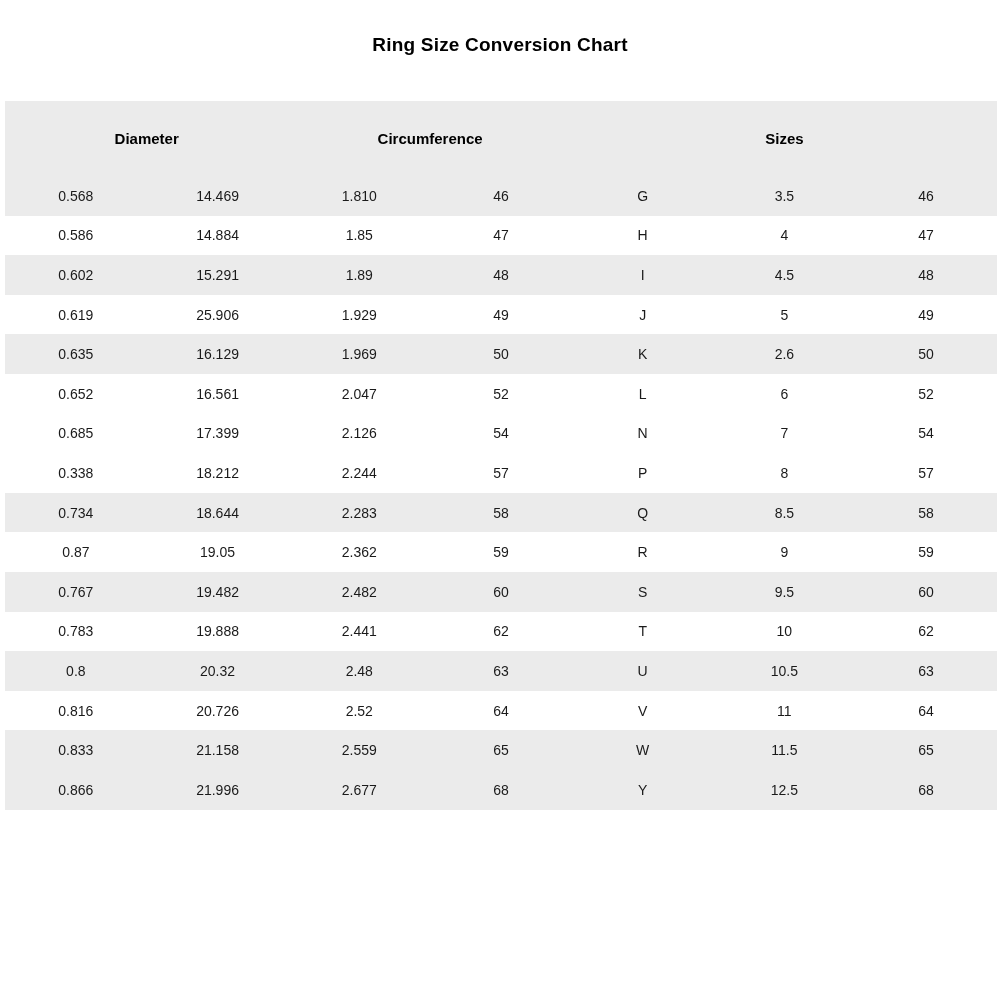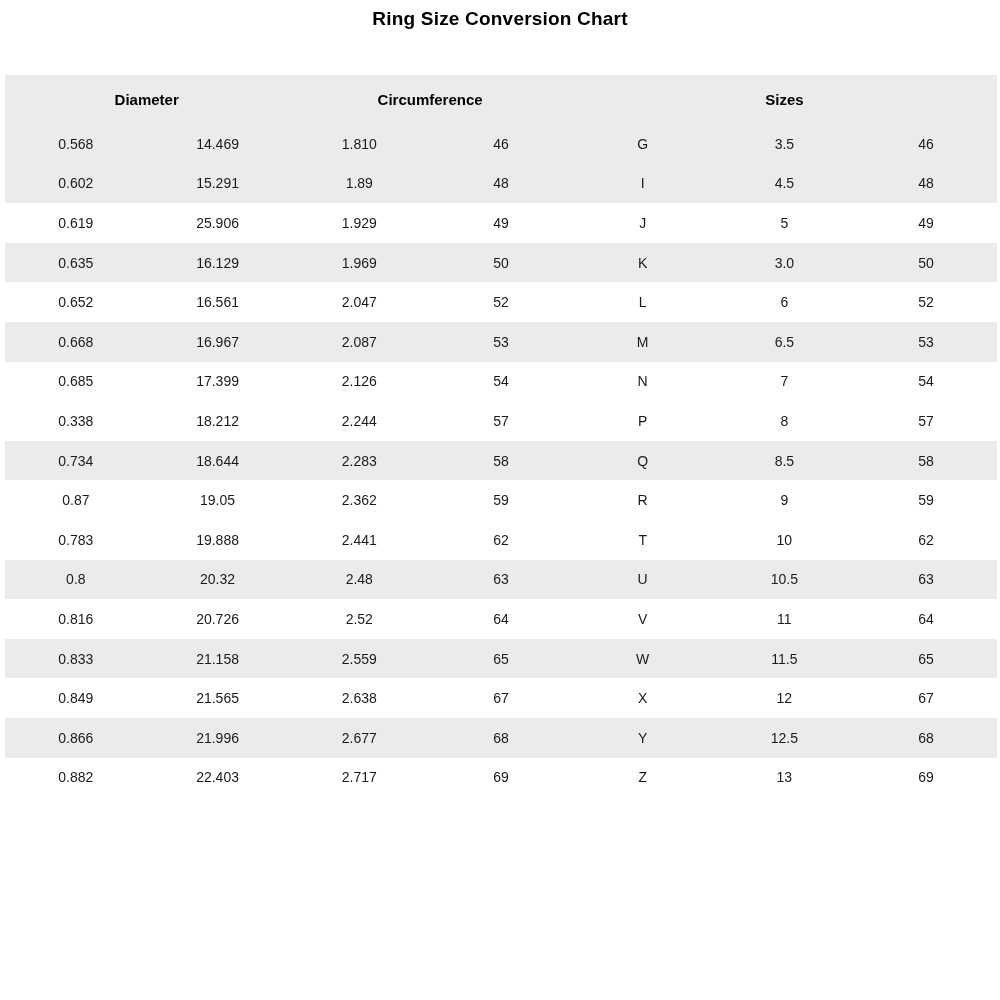--- a/index.html
+++ b/index.html
@@ -12,21 +12,21 @@
     font-family: "Liberation Sans", "DejaVu Sans", sans-serif;
     color: #1a1a1a;
   }
   .page {
     width: 1000px;
     height: 1000px;
     position: relative;
   }
   .title {
     margin: 0;
-    padding-top: 8px;
+    padding-top: 34px;
     text-align: center;
     font-size: 19px;
     font-weight: bold;
     color: #000000;
     letter-spacing: 0.2px;
   }
   table.chart {
     margin-top: 45px;
     margin-left: 5px;
     width: 992px;
@@ -35,21 +35,21 @@
   }
   table.chart col { width: 14.2857%; }
   th.group-cell {
     background: #ebebeb;
     height: 49px;
     font-size: 15px;
     font-weight: bold;
     text-align: center;
     vertical-align: middle;
     color: #000000;
-    padding: 0;
+    padding: 13px;
   }
   th.sub-cell {
     background: #ffffff;
     height: 51px;
     font-size: 14px;
     font-weight: normal;
     text-align: center;
     vertical-align: middle;
     line-height: 1.3;
     color: #1a1a1a;
@@ -93,20 +93,29 @@
     <tbody id="table-body">
         <tr class="stripe">
           <td class="data-cell">0.568</td>
           <td class="data-cell">14.469</td>
           <td class="data-cell">1.810</td>
           <td class="data-cell">46</td>
           <td class="data-cell">G</td>
           <td class="data-cell">3.5</td>
           <td class="data-cell">46</td>
         </tr>
+        <tr>
+          <td class="data-cell">0.586</td>
+          <td class="data-cell">14.884</td>
+          <td class="data-cell">1.85</td>
+          <td class="data-cell">47</td>
+          <td class="data-cell">H</td>
+          <td class="data-cell">4</td>
+          <td class="data-cell">47</td>
+        </tr>
         <tr class="stripe">
           <td class="data-cell">0.602</td>
           <td class="data-cell">15.291</td>
           <td class="data-cell">1.89</td>
           <td class="data-cell">48</td>
           <td class="data-cell">I</td>
           <td class="data-cell">4.5</td>
           <td class="data-cell">48</td>
         </tr>
         <tr>
@@ -117,41 +126,32 @@
           <td class="data-cell">J</td>
           <td class="data-cell">5</td>
           <td class="data-cell">49</td>
         </tr>
         <tr class="stripe">
           <td class="data-cell">0.635</td>
           <td class="data-cell">16.129</td>
           <td class="data-cell">1.969</td>
           <td class="data-cell">50</td>
           <td class="data-cell">K</td>
-          <td class="data-cell">3.0</td>
+          <td class="data-cell">2.6</td>
           <td class="data-cell">50</td>
         </tr>
         <tr>
           <td class="data-cell">0.652</td>
           <td class="data-cell">16.561</td>
           <td class="data-cell">2.047</td>
           <td class="data-cell">52</td>
           <td class="data-cell">L</td>
           <td class="data-cell">6</td>
           <td class="data-cell">52</td>
         </tr>
-        <tr class="stripe">
-          <td class="data-cell">0.668</td>
-          <td class="data-cell">16.967</td>
-          <td class="data-cell">2.087</td>
-          <td class="data-cell">53</td>
-          <td class="data-cell">M</td>
-          <td class="data-cell">6.5</td>
-          <td class="data-cell">53</td>
-        </tr>
         <tr>
           <td class="data-cell">0.685</td>
           <td class="data-cell">17.399</td>
           <td class="data-cell">2.126</td>
           <td class="data-cell">54</td>
           <td class="data-cell">N</td>
           <td class="data-cell">7</td>
           <td class="data-cell">54</td>
         </tr>
         <tr>
@@ -174,20 +174,29 @@
         </tr>
         <tr>
           <td class="data-cell">0.87</td>
           <td class="data-cell">19.05</td>
           <td class="data-cell">2.362</td>
           <td class="data-cell">59</td>
           <td class="data-cell">R</td>
           <td class="data-cell">9</td>
           <td class="data-cell">59</td>
         </tr>
+        <tr class="stripe">
+          <td class="data-cell">0.767</td>
+          <td class="data-cell">19.482</td>
+          <td class="data-cell">2.482</td>
+          <td class="data-cell">60</td>
+          <td class="data-cell">S</td>
+          <td class="data-cell">9.5</td>
+          <td class="data-cell">60</td>
+        </tr>
         <tr>
           <td class="data-cell">0.783</td>
           <td class="data-cell">19.888</td>
           <td class="data-cell">2.441</td>
           <td class="data-cell">62</td>
           <td class="data-cell">T</td>
           <td class="data-cell">10</td>
           <td class="data-cell">62</td>
         </tr>
         <tr class="stripe">
@@ -210,42 +219,24 @@
         </tr>
         <tr class="stripe">
           <td class="data-cell">0.833</td>
           <td class="data-cell">21.158</td>
           <td class="data-cell">2.559</td>
           <td class="data-cell">65</td>
           <td class="data-cell">W</td>
           <td class="data-cell">11.5</td>
           <td class="data-cell">65</td>
         </tr>
-        <tr>
-          <td class="data-cell">0.849</td>
-          <td class="data-cell">21.565</td>
-          <td class="data-cell">2.638</td>
-          <td class="data-cell">67</td>
-          <td class="data-cell">X</td>
-          <td class="data-cell">12</td>
-          <td class="data-cell">67</td>
-        </tr>
         <tr class="stripe">
           <td class="data-cell">0.866</td>
           <td class="data-cell">21.996</td>
           <td class="data-cell">2.677</td>
           <td class="data-cell">68</td>
           <td class="data-cell">Y</td>
           <td class="data-cell">12.5</td>
           <td class="data-cell">68</td>
         </tr>
-        <tr>
-          <td class="data-cell">0.882</td>
-          <td class="data-cell">22.403</td>
-          <td class="data-cell">2.717</td>
-          <td class="data-cell">69</td>
-          <td class="data-cell">Z</td>
-          <td class="data-cell">13</td>
-          <td class="data-cell">69</td>
-        </tr>
       </tbody>
   </table>
 </div>
 
 </body></html>

